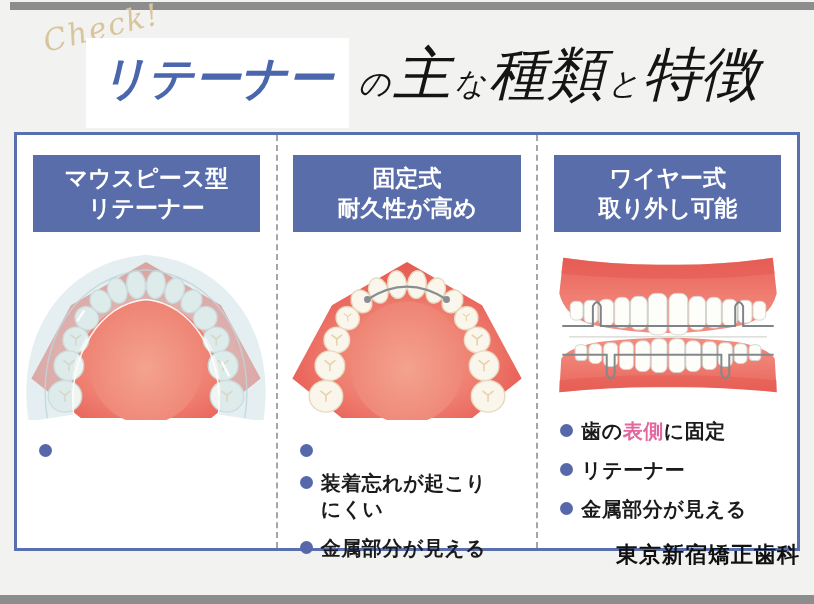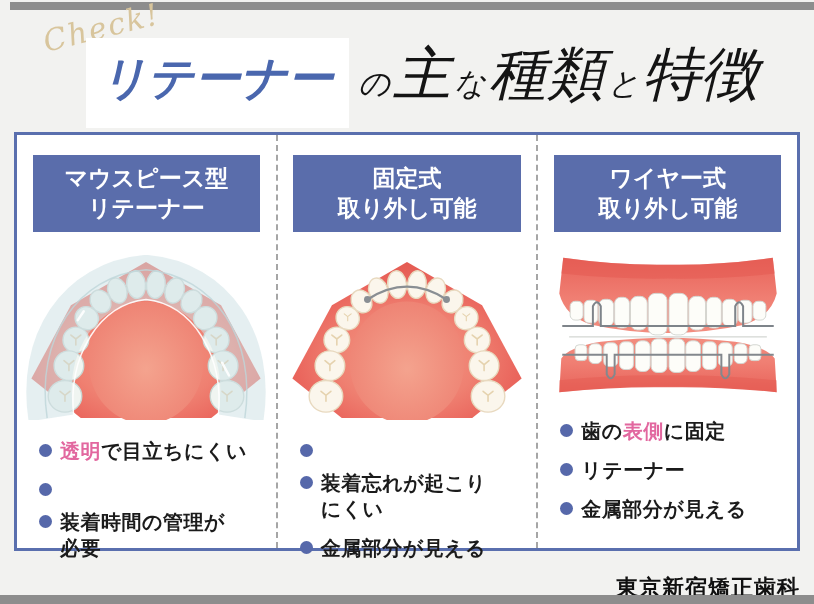--- a/index.html
+++ b/index.html
@@ -53,21 +53,21 @@
   .dot{
     flex:none;width:13px;height:13px;border-radius:50%;
     background:#5668aa;margin:6px 8px 0 0;
   }
   .btxt{
     font-weight:bold;font-size:20px;line-height:1.3;color:#1b1b1b;
     white-space:pre-line;letter-spacing:0.5px;
   }
   .pink{color:#e2679f;}
   .footer{
-    position:absolute;right:14px;bottom:1px;
+    position:absolute;right:14px;bottom:34px;
     font-weight:bold;font-size:22px;color:#111111;letter-spacing:1px;
   }
 </style>
 </head>
 <body>
 
 <div class="bar-top"></div>
 
 <div class="check">Check!</div>
 
@@ -127,36 +127,27 @@
           <use href="#crackA" transform="translate(202,143)"></use>
         <path d="M24 168 C12 92 52 32 120 26 C188 32 228 92 216 168" fill="none" stroke="rgba(208,226,229,0.55)" stroke-width="46"></path>
         <path d="M20 168 C8 88 50 24 120 18 C190 24 232 88 220 168" fill="none" stroke="rgba(190,214,218,0.8)" stroke-width="1.5"></path>
         <path d="M47 168 C40 104 74 52 120 48 C166 52 200 104 193 168" fill="none" stroke="rgba(255,255,255,0.9)" stroke-width="1.5"></path>
         <path d="M197 112 l7 13 M57 60 l-6 9" stroke="#ffffff" stroke-width="2.5" stroke-linecap="round" fill="none" opacity="0.9"></path>
       </svg>
     </div>
     <ul class="bullets">
       <li>
           <span class="dot"></span>
-        <span class="btxt"><span></span><span class="pink">透明</span><span>で目立ちにくい</span></span>
-        </li>
-      <li>
-          <span class="dot"></span>
-        </li>
-      <li>
-          <span class="dot"></span>
-        <span class="btxt"><span>装着時間の管理が
-必要</span><span class="pink"></span><span></span></span>
         </li>
     </ul>
   </div>
 
   <div class="col divided">
     <div class="col-header">固定式
-取り外し可能</div>
+耐久性が高め</div>
     <div class="illus">
       <svg viewBox="0 0 240 170" xmlns="http://www.w3.org/2000/svg">
         <defs>
           <radialGradient id="gJawB" cx="50%" cy="62%" r="62%">
             <stop offset="0%" stop-color="#f49c88"></stop>
               <stop offset="50%" stop-color="#ef8071"></stop>
             <stop offset="78%" stop-color="#ea665d"></stop>
               <stop offset="100%" stop-color="#e45a51"></stop>
           </radialGradient>
           <radialGradient id="gPalB" cx="50%" cy="55%" r="60%">

